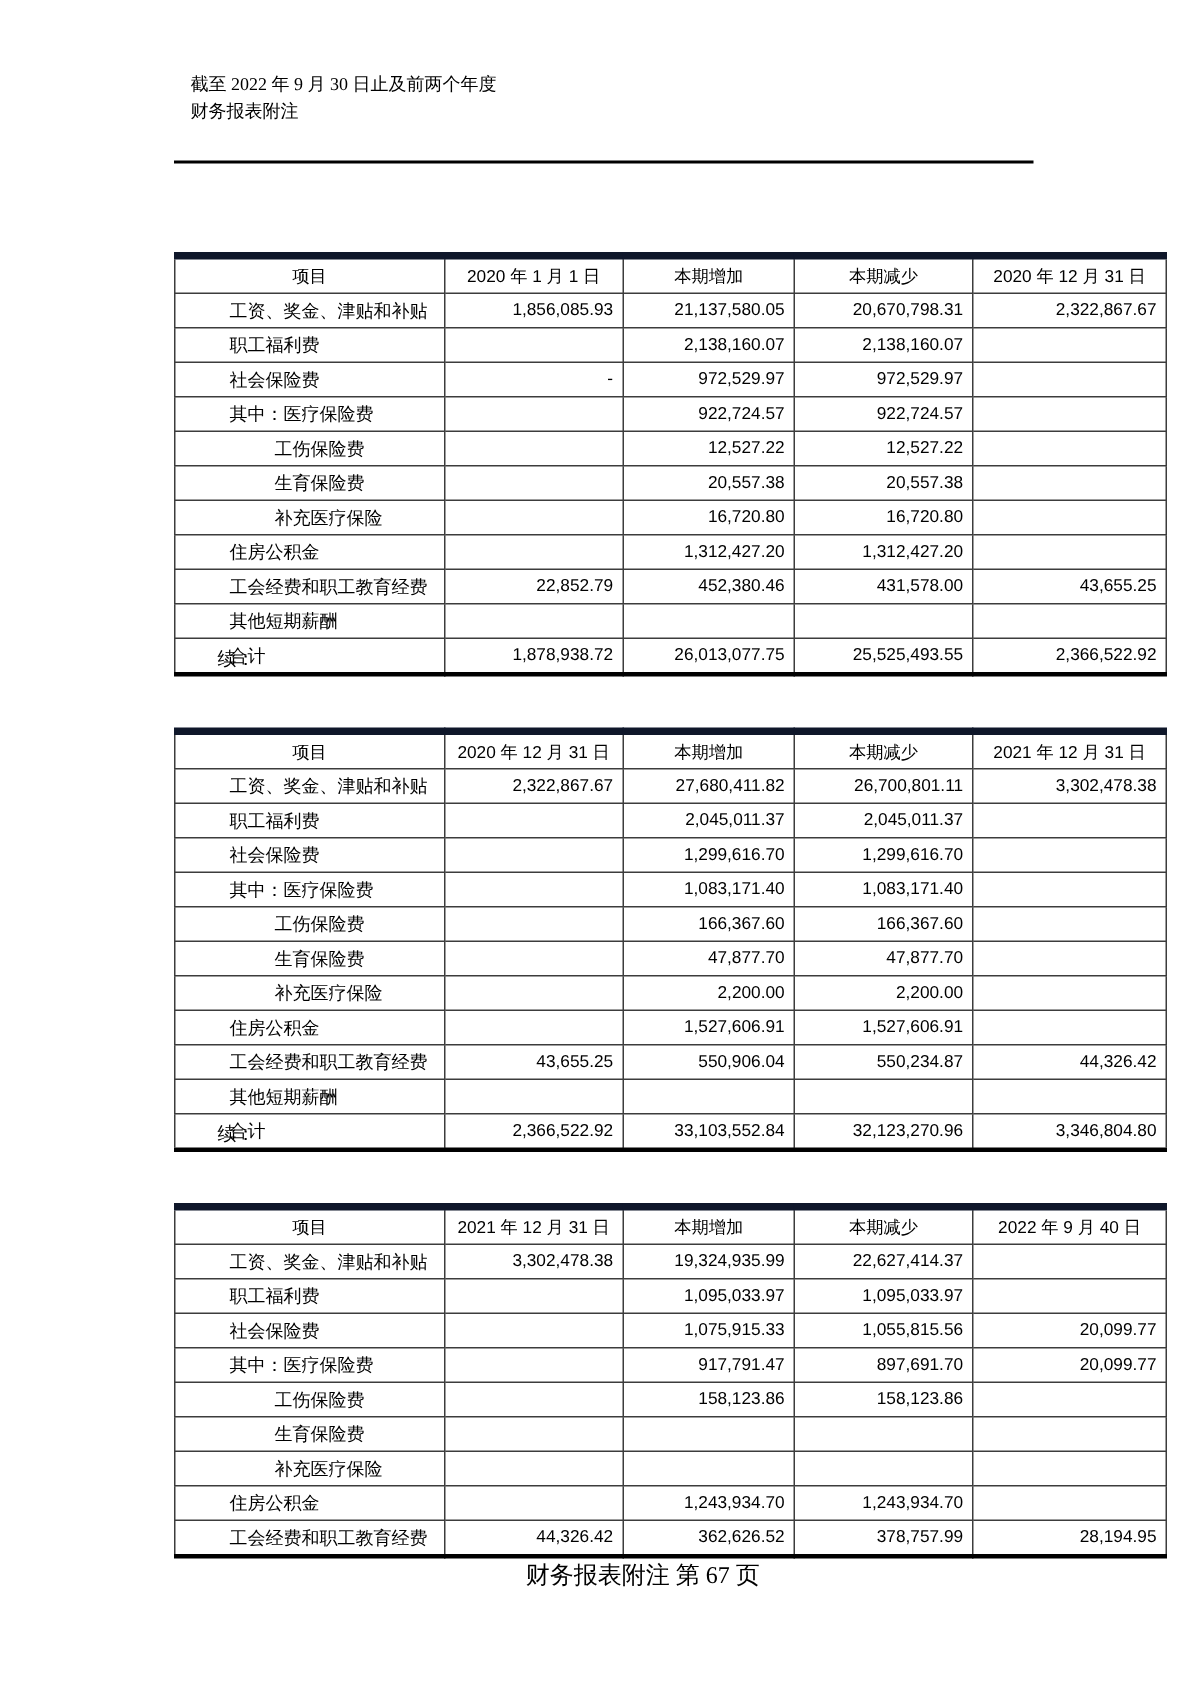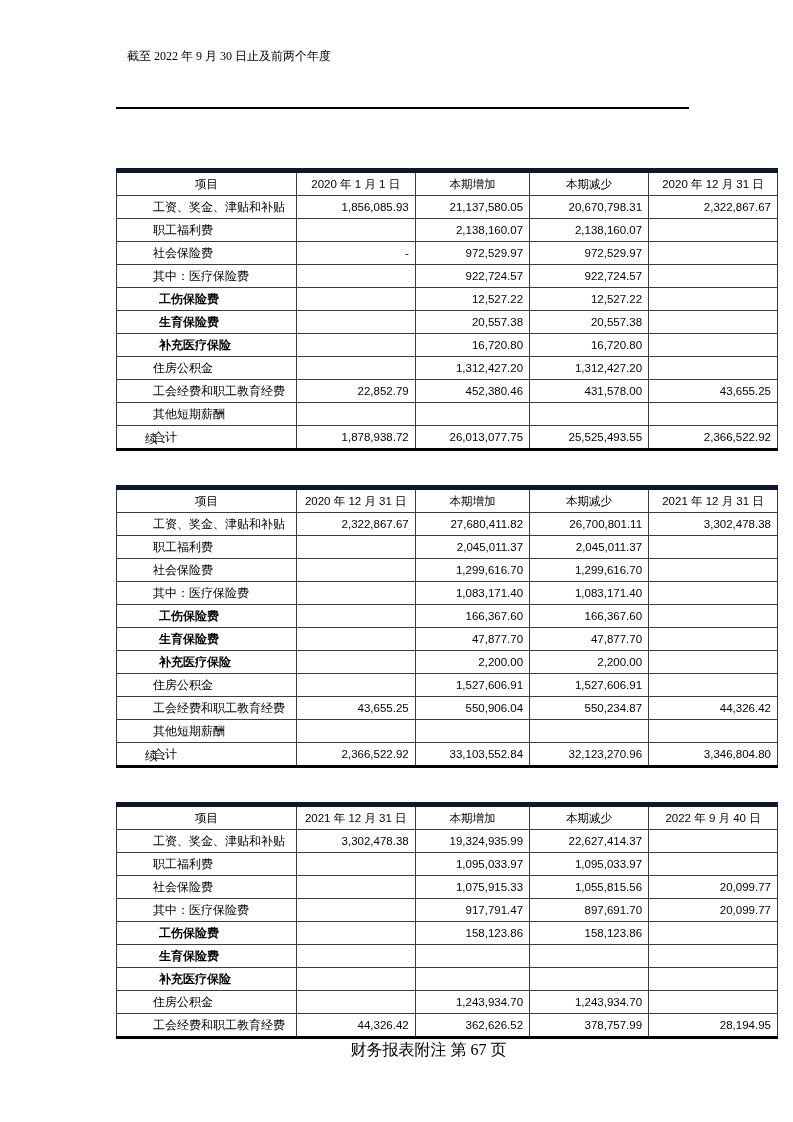--- a/index.html
+++ b/index.html
@@ -33,21 +33,21 @@
     height:22px; padding:0 6px;
     font-weight:normal;
     overflow:hidden; white-space:nowrap;
   }
   .fin-table th {
     text-align:center;
     font-family:"Liberation Sans","DejaVu Sans",sans-serif;
     font-size:11.5px;
   }
   .fin-table td.label { text-align:left;padding-left:36px; }
-  .fin-table td.label.indent { padding-left:42px;font-weight:bold; }
+  .fin-table td.label.indent { padding-left:66px; }
   .fin-table td.label.total { text-align:left; }
   .fin-table td.num {
     text-align:right;
     font-family:"Liberation Sans","DejaVu Sans",sans-serif;
     font-size:11.5px;
   }
   .cont-label {
     position:absolute; left:145px;
     font-size:12.5px;
   }
@@ -63,20 +63,21 @@
   col.w3 { width:18.0%; }
   col.w4 { width:19.5%; }
 </style>
 </head>
 <body>
 
 <div class="page">
 
   <div class="doc-header">
     <div>截至 2022 年 9 月 30 日止及前两个年度</div>
+    <div>财务报表附注</div>
   </div>
 
   <div class="header-rule"></div>
 
   <table class="fin-table t1">
     <colgroup>
         <col class="w0">
         <col class="w1">
         <col class="w2">
         <col class="w3">

